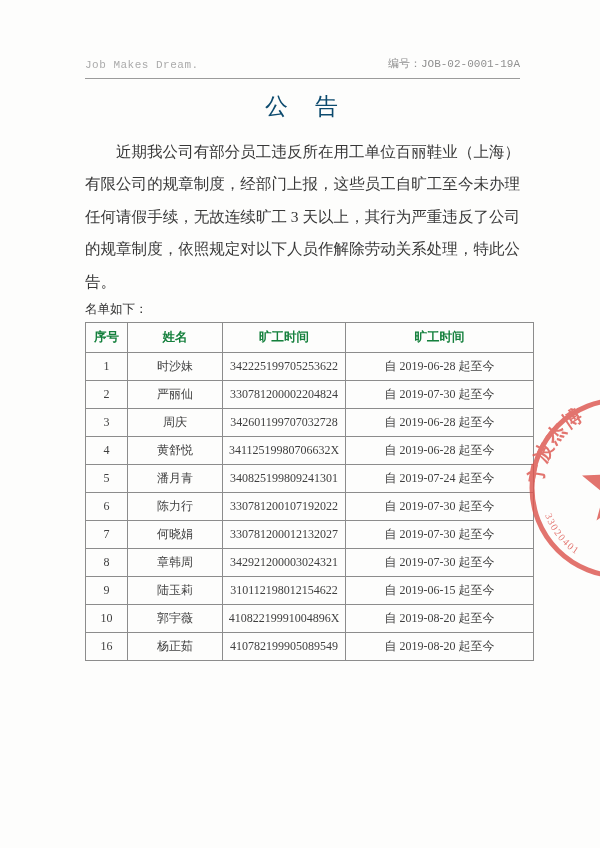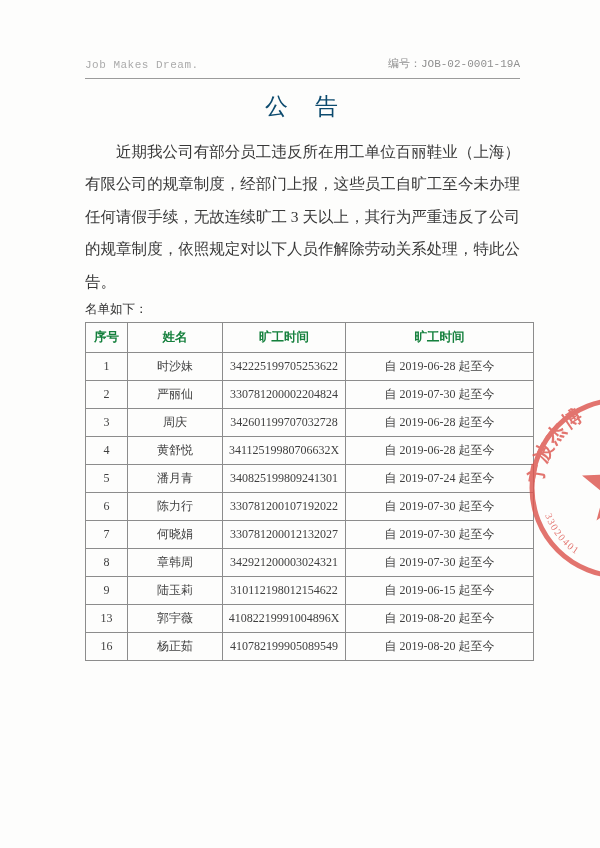--- a/index.html
+++ b/index.html
@@ -127,21 +127,21 @@
           <td>342921200003024321</td>
           <td>自 2019-07-30 起至今</td>
         </tr>
         <tr>
           <td>9</td>
           <td>陆玉莉</td>
           <td>310112198012154622</td>
           <td>自 2019-06-15 起至今</td>
         </tr>
         <tr>
-          <td>13</td>
+          <td>10</td>
           <td>郭宇薇</td>
           <td>41082219991004896X</td>
           <td>自 2019-08-20 起至今</td>
         </tr>
         <tr>
           <td>16</td>
           <td>杨正茹</td>
           <td>410782199905089549</td>
           <td>自 2019-08-20 起至今</td>
         </tr>

